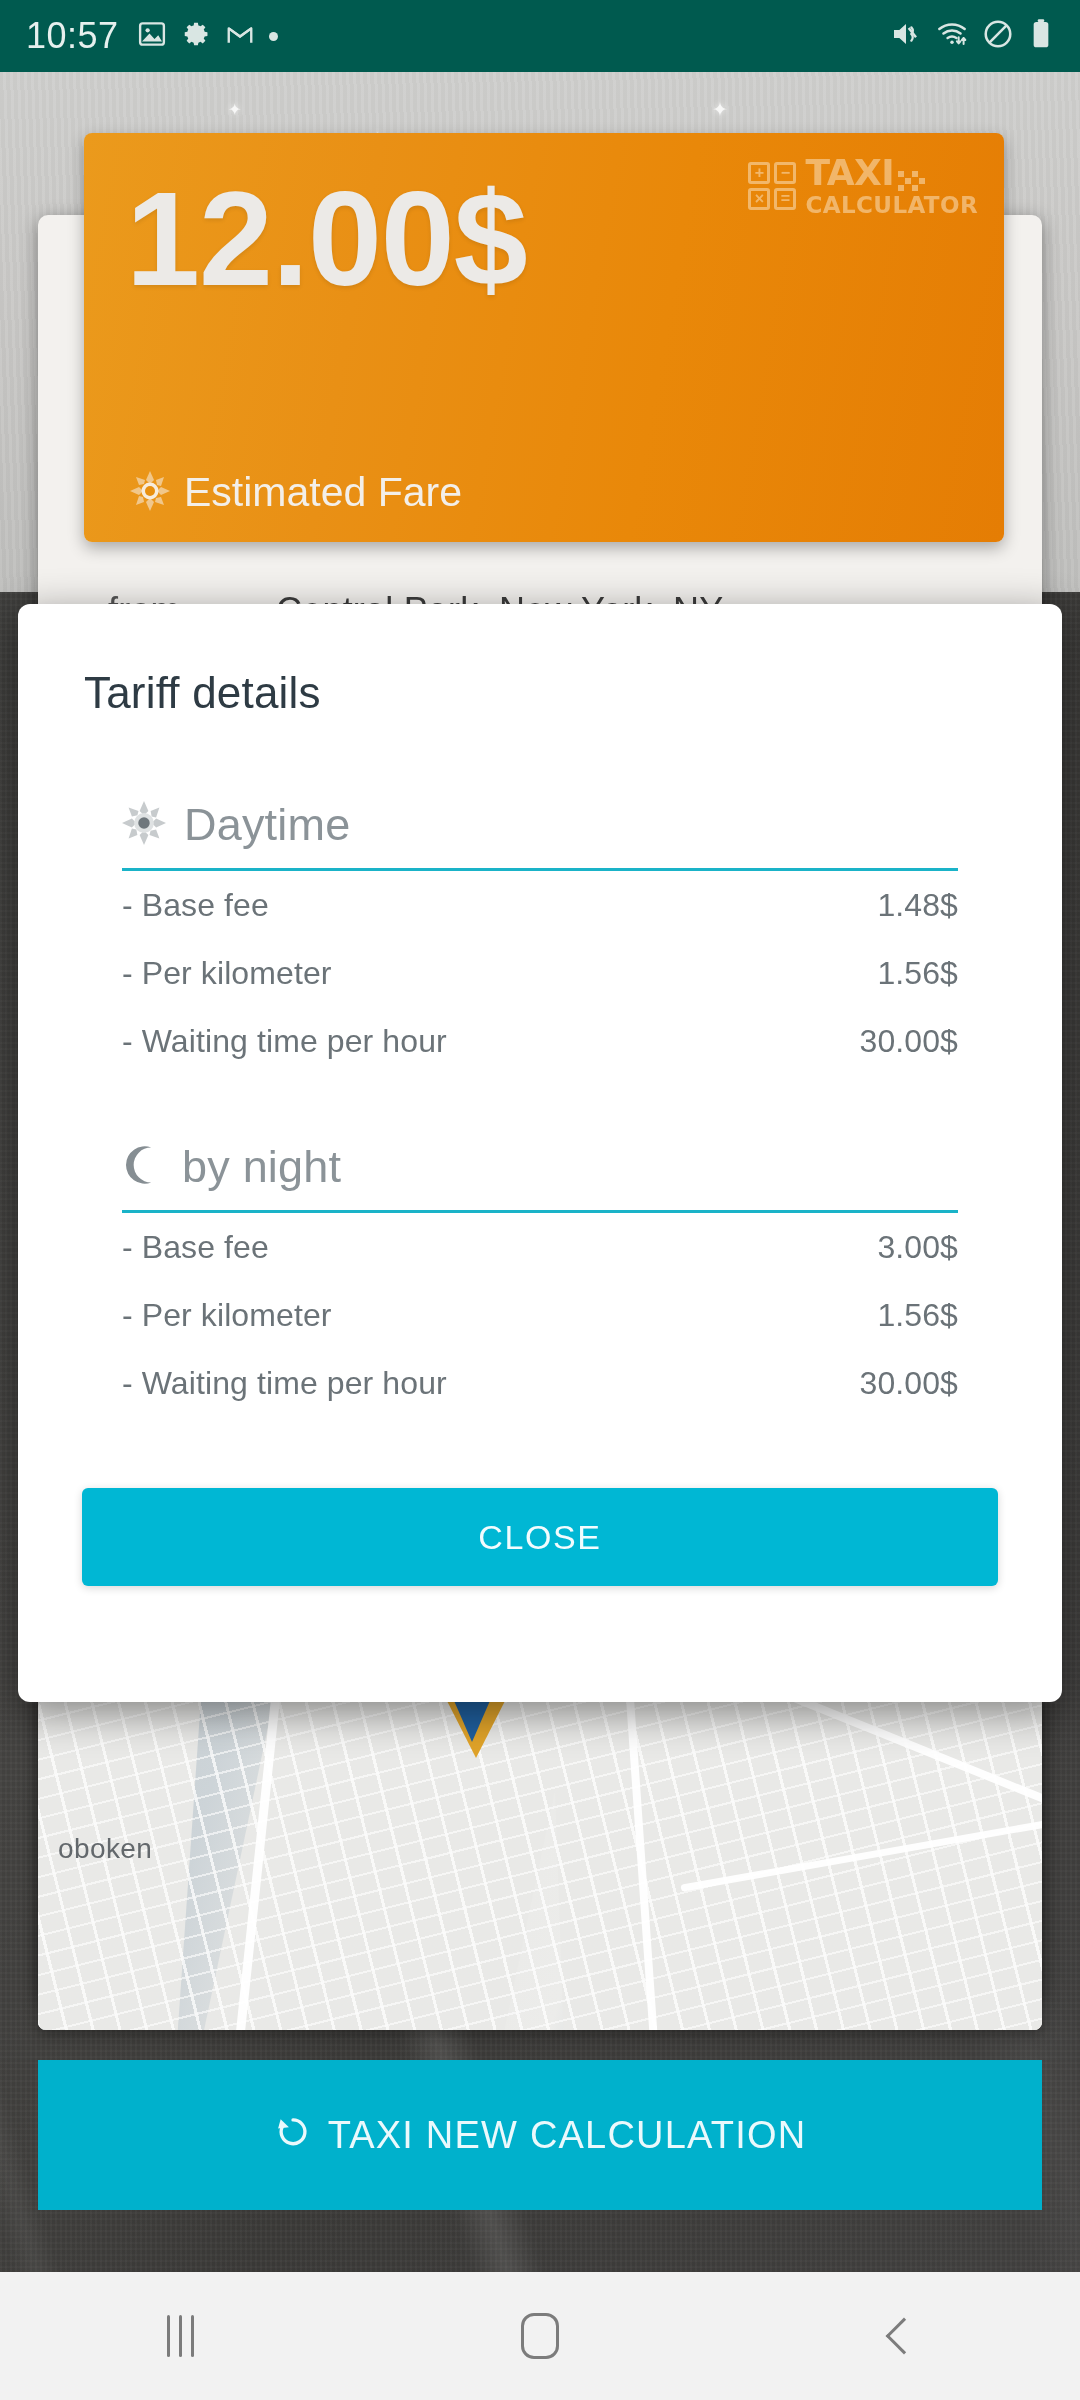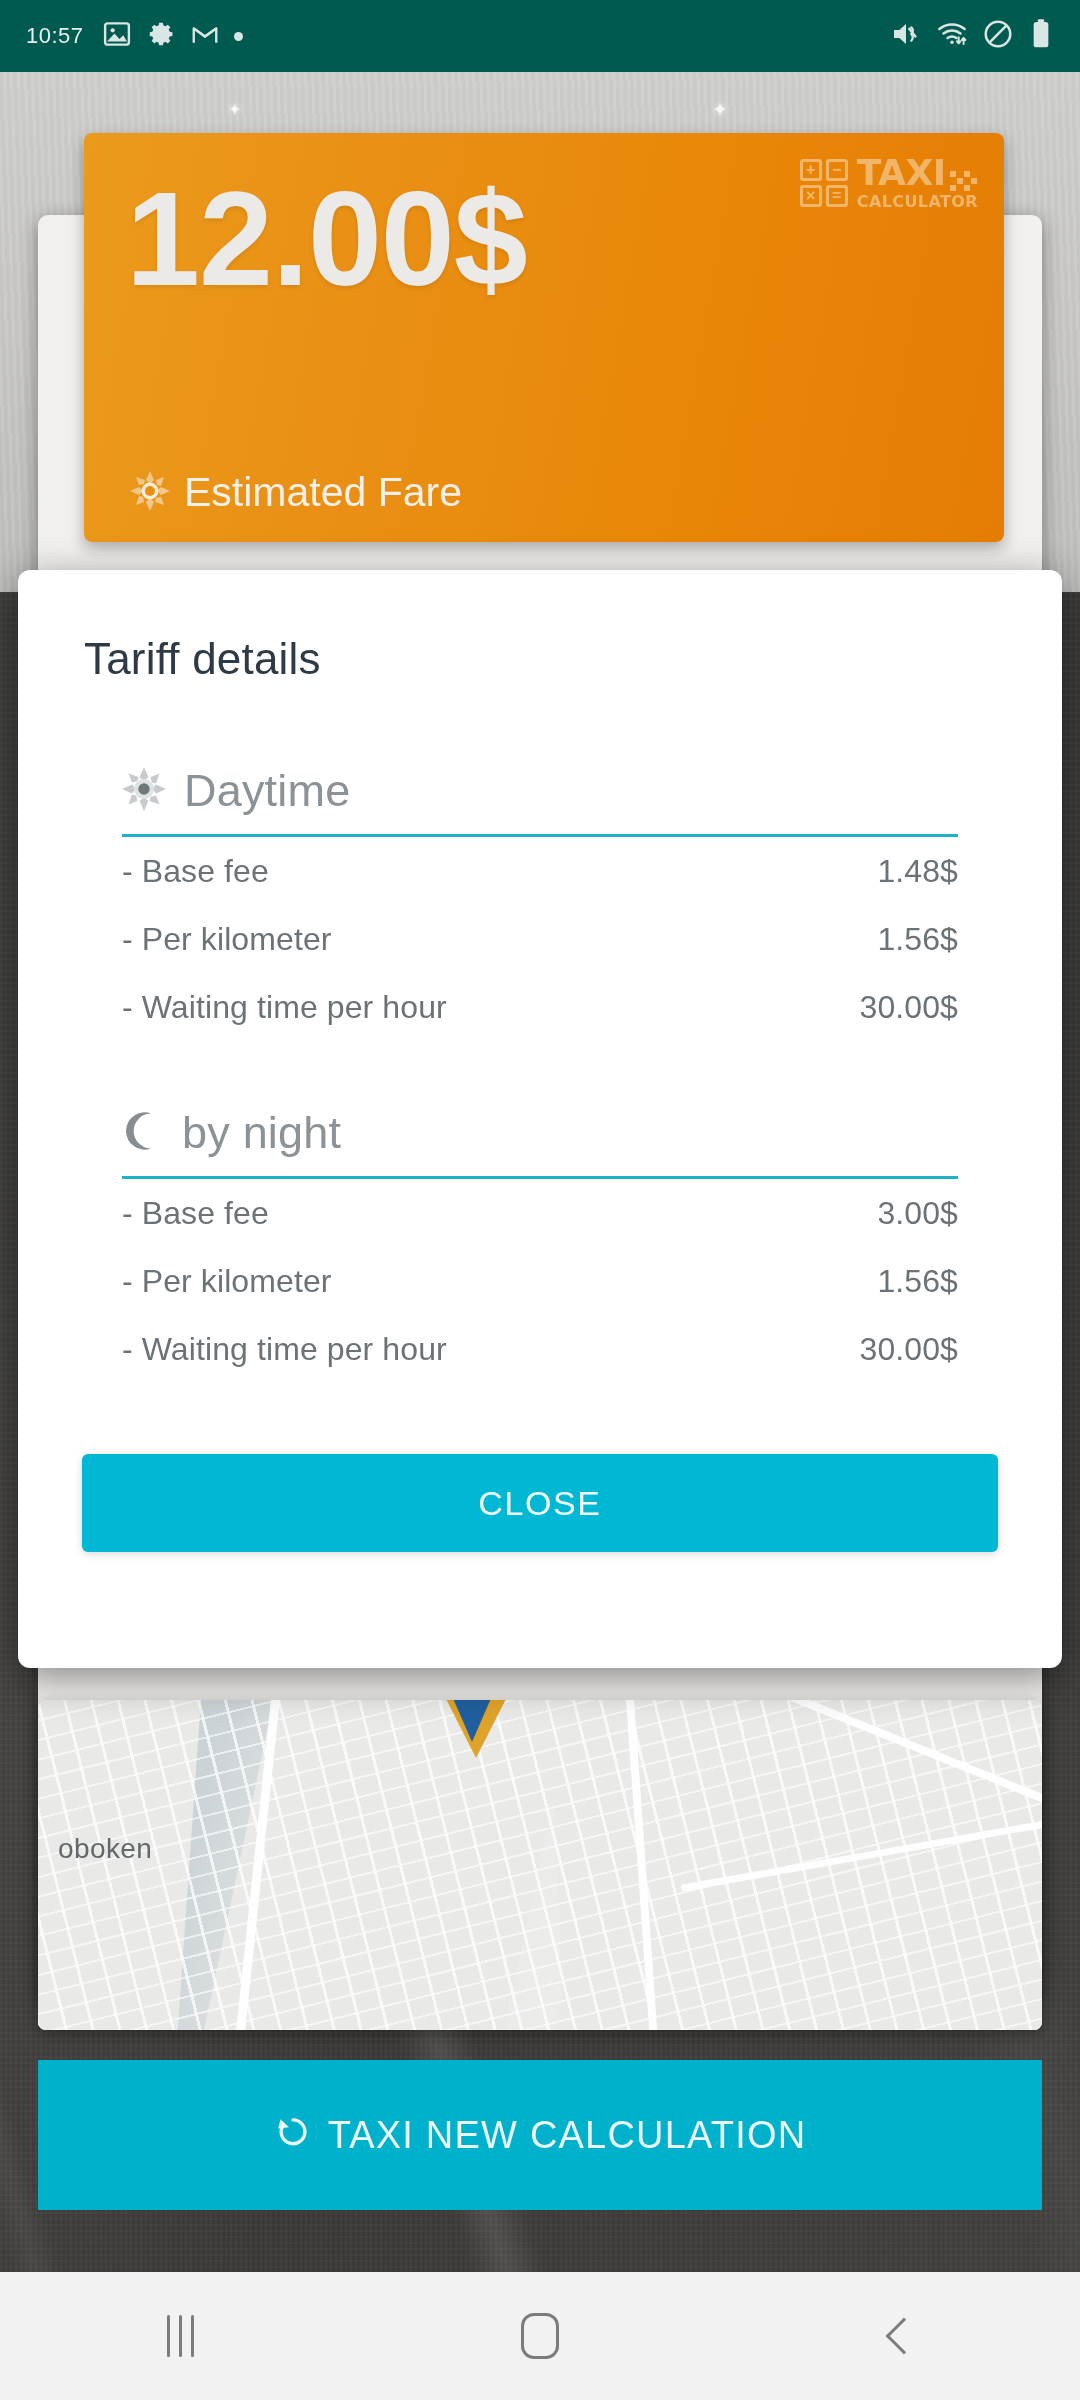--- a/index.html
+++ b/index.html
@@ -65,21 +65,21 @@
   
   .statusbar {
     position:absolute; left:0; top:0; width:1080px; height:72px;
     background:#005a4f;
     display:flex; align-items:center; justify-content:space-between;
     padding:0 26px;
   }
   .sb-left  { display:flex; align-items:center; gap:14px; }
   .sb-right { display:flex; align-items:center; gap:14px; }
   .sb-time {
-    color:#e6f0ee; font-size:22px; letter-spacing:.5px; margin-right:4px;
+    color:#e6f0ee; font-size:36px; letter-spacing:.5px; margin-right:4px;
   }
   .sb-ico { display:block; }
   .sb-dot { width:9px; height:9px; border-radius:50%; background:#d9e6e3; }
 
   
   .fare-card {
     position:absolute; left:84px; top:133px; width:920px; height:409px;
     border-radius:8px;
     background:linear-gradient(100deg,#eb9a1c 0%,#e99015 30%,#e98809 62%,#e57d04 100%);
     box-shadow:0 6px 16px rgba(0,0,0,.30);
@@ -110,21 +110,21 @@
   }
   .logo-text { display:flex; flex-direction:column; line-height:1; }
   .logo-taxi-row { display:flex; align-items:flex-end; gap:4px; }
   .logo-taxi {
     color:#fff4e2; font-size:36px; font-weight:bold; letter-spacing:-.5px;
     font-family:"DejaVu Sans", sans-serif;
   }
   .logo-checks { display:grid; grid-template-columns:repeat(4,6px); grid-template-rows:repeat(3,6px); gap:1px; }
   .chk-on { background:#fff4e2; }
   .logo-calc {
-    color:#fff4e2; font-size:16px; font-weight:bold; letter-spacing:.4px;
+    color:#fff4e2; font-size:23px; font-weight:bold; letter-spacing:.4px;
     margin-top:3px;
     font-family:"DejaVu Sans", sans-serif;
   }
 
   
   .map-card {
     position:absolute; left:38px; top:1700px; width:1004px; height:330px;
     background:#e9e8e6; border-radius:8px; overflow:hidden;
     box-shadow:0 4px 14px rgba(0,0,0,.35);
     padding-left:8px;
@@ -173,21 +173,21 @@
     position:absolute; left:38px; top:2060px; width:1004px; height:150px;
     background:#00b1cc;
     display:flex; align-items:center; justify-content:center; gap:16px;
     color:#eaf9fc; font-size:38px; letter-spacing:1.2px;
     cursor:pointer;
   }
 
   
   .scrim { position:absolute; inset:0; background:rgba(0,0,0,0); }
   .dialog {
-    position:absolute; left:18px; top:570px; width:1044px; height:1098px;
+    position:absolute; left:18px; top:604px; width:1044px; height:1098px;
     background:#ffffff; border-radius:12px;
     box-shadow:0 10px 42px rgba(0,0,0,.45);
     overflow:hidden;
   }
   .dlg-title {
     position:absolute; left:66px; top:64px;
     font-size:44px; color:#2e3b44; letter-spacing:.2px;
   }
   .section {
     position:absolute; left:104px; width:836px;

